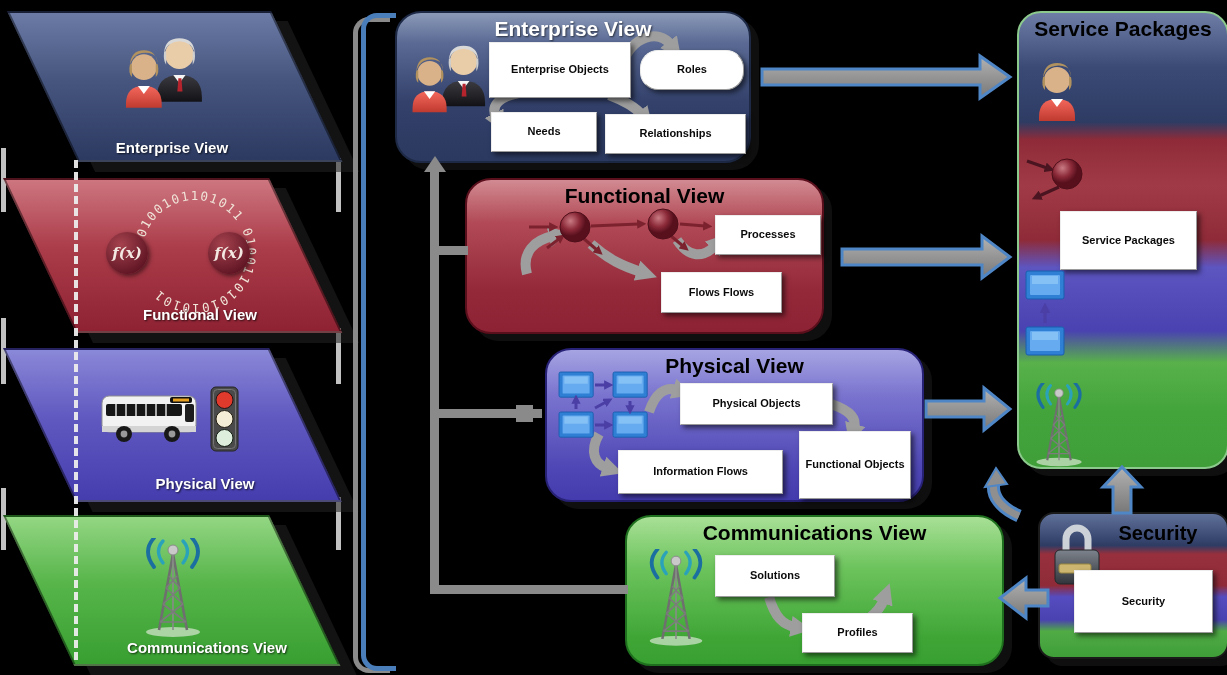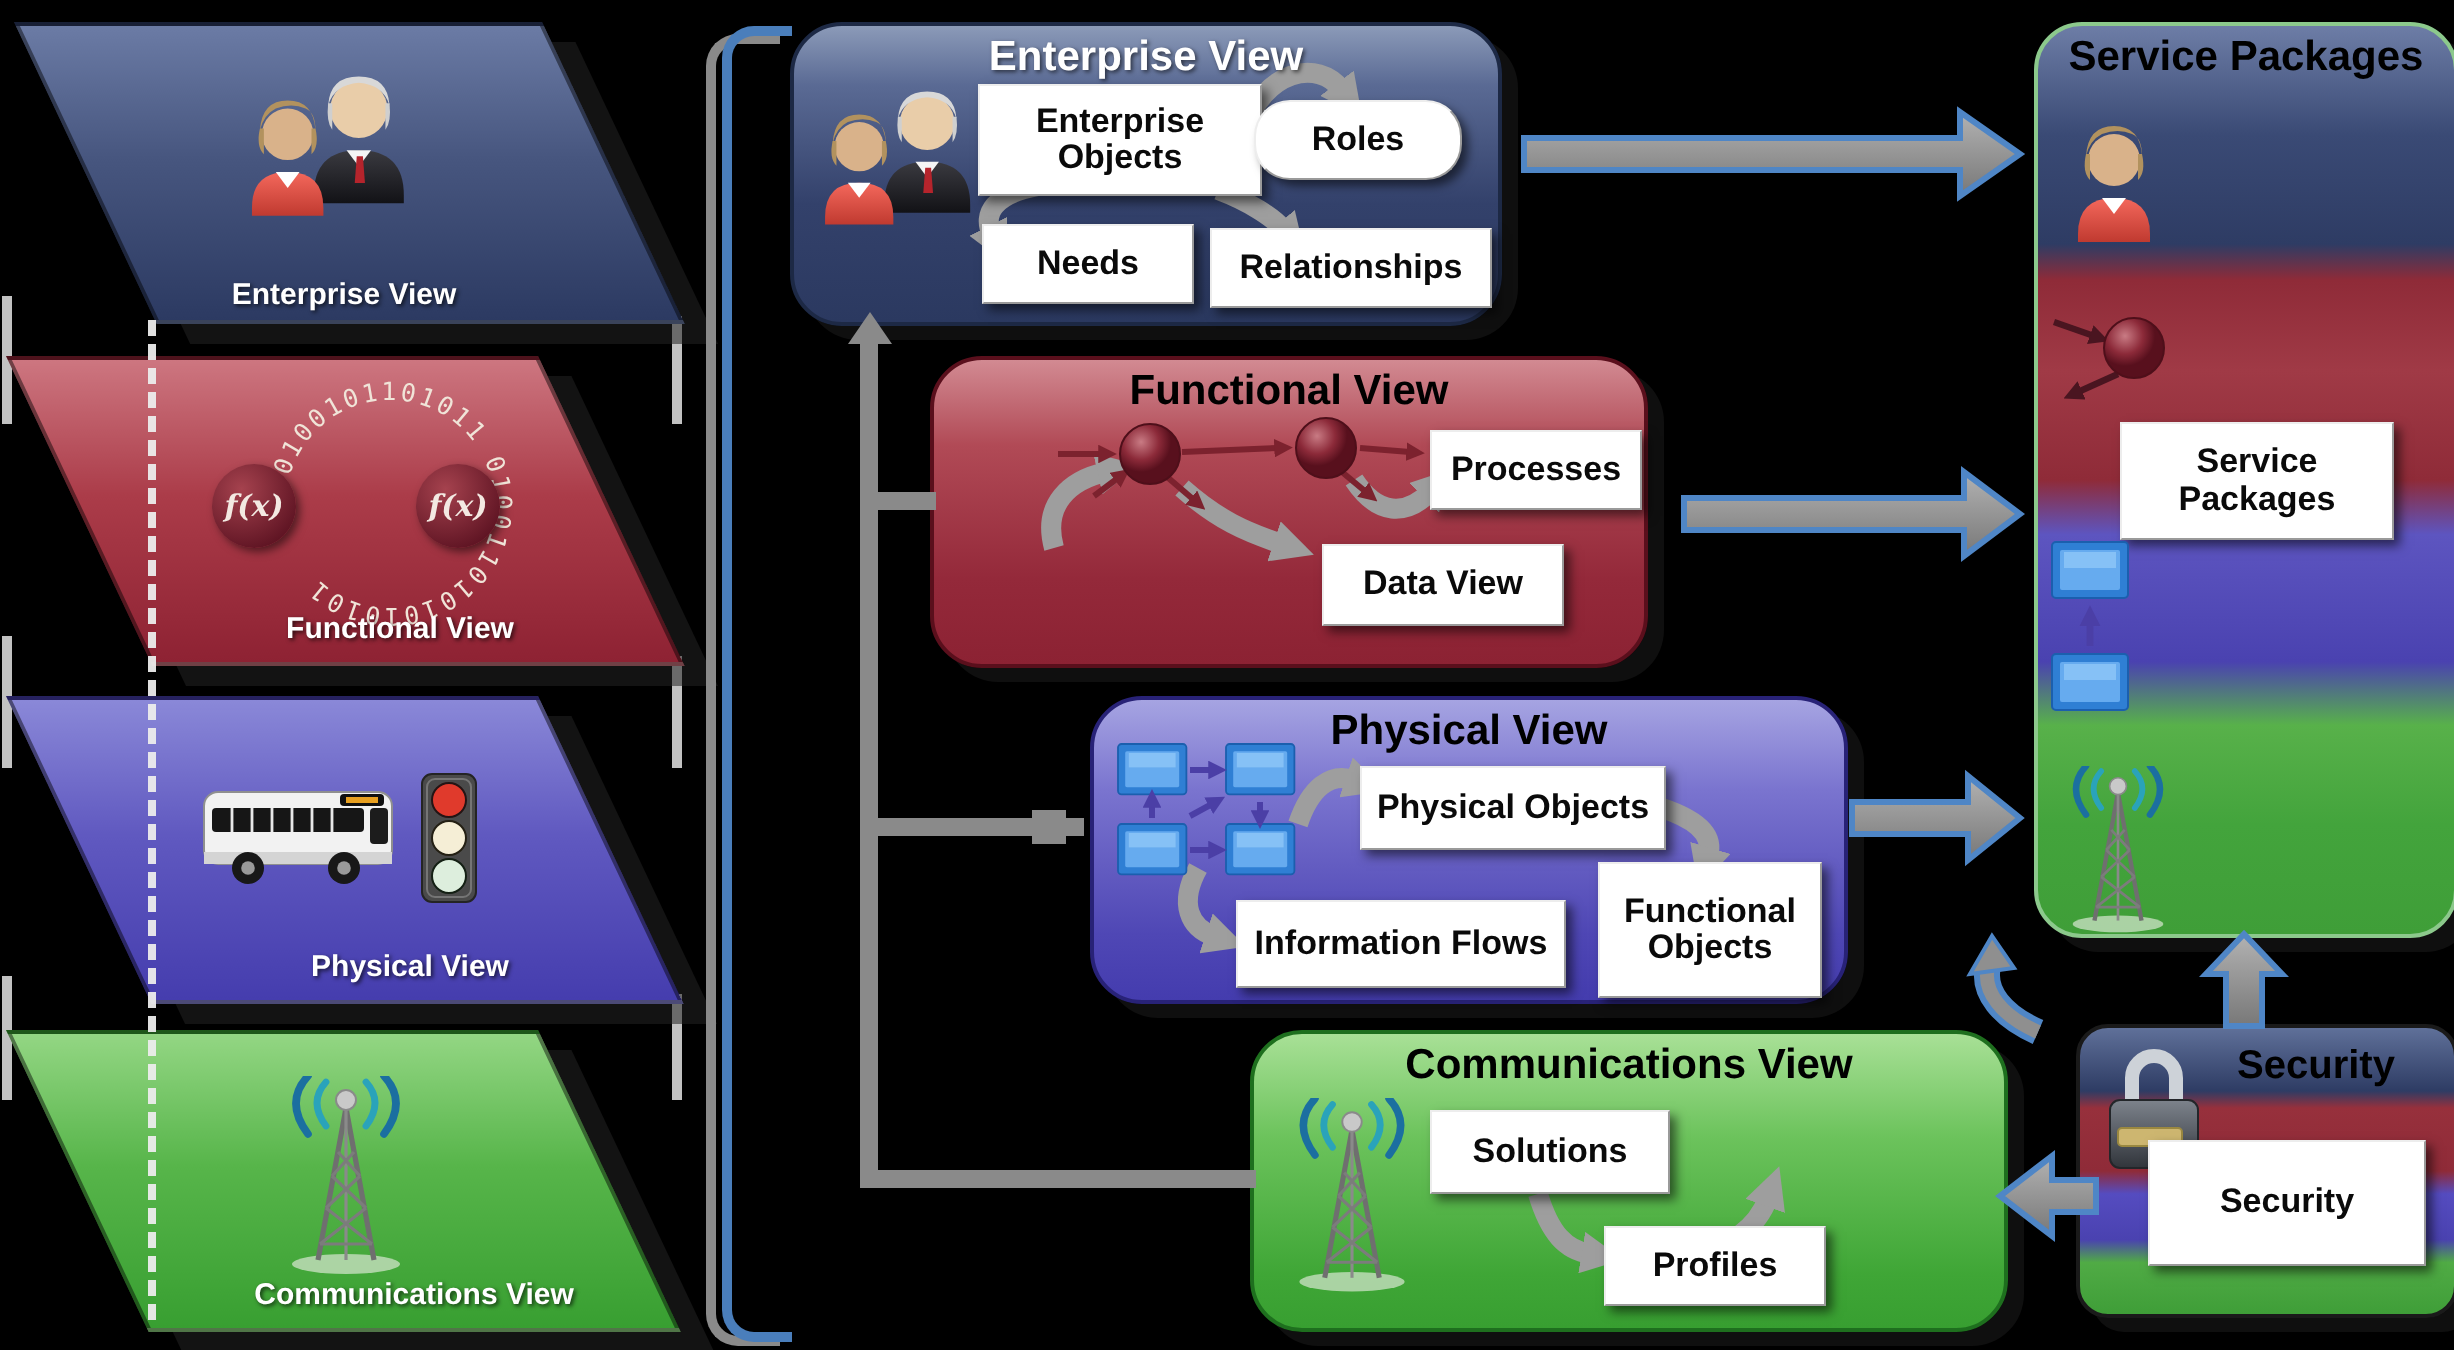--- a/index.html
+++ b/index.html
@@ -11,21 +11,21 @@
   .plabel{position:absolute;color:#fff;font-weight:bold;font-size:15px;white-space:nowrap;
           transform:translateX(-50%);text-shadow:1px 1px 2px rgba(0,0,0,.7);z-index:6;}
   .pillar{position:absolute;width:5px;background:#c2c2c2;z-index:0;}
   .vbox{position:absolute;border-radius:26px;box-shadow:8px 7px 0 rgba(30,30,30,.5);}
   .vtitle{position:absolute;top:4px;left:0;right:0;text-align:center;font-weight:bold;
           font-size:21px;color:#000;z-index:4;}
   .vtitle.light{color:#fff;text-shadow:1px 1px 2px rgba(0,0,0,.6);}
   .wbox{position:absolute;background:#fff;border:1px solid #9a9a9a;border-top-color:#ededed;
         border-left-color:#ededed;box-shadow:3px 3px 5px rgba(0,0,0,.55);
         display:flex;align-items:center;justify-content:center;text-align:center;
-        font-weight:bold;color:#0a0a0a;line-height:1.08;font-size:17px;z-index:5;}
+        font-weight:bold;color:#0a0a0a;line-height:1.08;font-size:11px;z-index:5;}
   .fx{position:absolute;width:42px;height:42px;border-radius:50%;z-index:6;
       background:radial-gradient(circle at 35% 30%,#a5424e,#5d1322 80%);
       color:#f3e9e2;font:italic bold 15px "DejaVu Serif",serif;
       display:flex;align-items:center;justify-content:center;box-shadow:2px 2px 4px rgba(0,0,0,.5);}
   .dash{position:absolute;border-left:4px dashed rgba(236,236,236,.95);z-index:5;}
   .tree{position:absolute;background:#8a8a8a;z-index:2;}
   .brk{position:absolute;border:5px solid #4a7ebb;border-right:none;
        border-radius:16px 0 0 16px;z-index:3;background:transparent;}
   .brk.shadow{border-color:#8a8a8a;z-index:2;}
   svg{display:block;}
@@ -197,21 +197,21 @@
     <div class="vtitle light">Enterprise View</div>
     <svg class="abs" style="left:0;top:0;z-index:3;" width="352" height="148">
       <path d="M 225,52 C 235,22 262,16 274,32" stroke="#9e9e9e" stroke-width="10" fill="none" marker-end="url(#mG)"></path>
       <path d="M 122,80 C 100,84 94,94 99,104" stroke="#9e9e9e" stroke-width="10" fill="none" marker-end="url(#mG)"></path>
       <path d="M 212,82 C 228,88 240,96 245,102" stroke="#9e9e9e" stroke-width="10" fill="none" marker-end="url(#mG)"></path>
     </svg>
     <svg class="icon" style="left:6px;top:24px;" width="86" height="80" viewBox="0 0 88 80">
         <use href="#gPair"></use>
       </svg>
     <div class="wbox" style="left:92px;top:29px;width:140px;height:54px;">Enterprise Objects</div>
-    <div class="wbox" style="left:230px;top:37px;width:102px;height:38px;border-radius:18px;">Roles</div>
+    <div class="wbox" style="left:243px;top:37px;width:102px;height:38px;border-radius:18px;">Roles</div>
     <div class="wbox" style="left:94px;top:99px;width:104px;height:38px;">Needs</div>
     <div class="wbox" style="left:208px;top:101px;width:139px;height:38px;">Relationships</div>
   </div>
 
   <div class="vbox" style="left:465px;top:178px;width:355px;height:152px;border:2px solid #5a0f1c;
        background:linear-gradient(180deg,#d28a92 0%,#b14a56 28%,#94293a 72%,#8c2233 100%);">
     <div class="vtitle">Functional View</div>
     <svg class="abs" style="left:0;top:0;z-index:3;" width="355" height="152">
       <path d="M 60,94 C 54,72 68,60 86,56" stroke="#9e9e9e" stroke-width="10" fill="none" marker-end="url(#mG)"></path>
       <path d="M 124,64 C 142,80 156,86 174,92" stroke="#9e9e9e" stroke-width="10" fill="none" marker-end="url(#mG)"></path>
@@ -219,21 +219,21 @@
       <path d="M 62,47 L 84,47" stroke="#7c222e" stroke-width="3" marker-end="url(#mM)"></path>
       <path d="M 124,46 L 172,44" stroke="#7c222e" stroke-width="3" marker-end="url(#mM)"></path>
       <path d="M 213,44 L 238,46" stroke="#7c222e" stroke-width="3" marker-end="url(#mM)"></path>
       <path d="M 116,58 L 130,70" stroke="#7c222e" stroke-width="3" marker-end="url(#mM)"></path>
       <path d="M 80,68 L 92,59" stroke="#7c222e" stroke-width="3" marker-end="url(#mM)"></path>
       <path d="M 204,56 L 216,66" stroke="#7c222e" stroke-width="3" marker-end="url(#mM)"></path>
       <circle cx="108" cy="47" r="15" fill="url(#gMaroon)" stroke="#4e0f1a"></circle>
       <circle cx="196" cy="44" r="15" fill="url(#gMaroon)" stroke="#4e0f1a"></circle>
     </svg>
     <div class="wbox" style="left:248px;top:35px;width:104px;height:38px;">Processes</div>
-    <div class="wbox" style="left:194px;top:92px;width:119px;height:39px;">Data View</div>
+    <div class="wbox" style="left:194px;top:92px;width:119px;height:39px;">Flows Flows</div>
   </div>
 
   <div class="vbox" style="left:545px;top:348px;width:375px;height:150px;border:2px solid #282277;
        background:linear-gradient(180deg,#a6a4e2 0%,#7a74cf 30%,#4f47b5 78%,#443cae 100%);">
     <div class="vtitle">Physical View</div>
     <svg class="abs" style="left:0;top:0;z-index:3;" width="375" height="150">
       <path d="M 102,62 C 108,44 118,36 130,40" stroke="#9e9e9e" stroke-width="10" fill="none" marker-end="url(#mG)"></path>
       <path d="M 52,84 C 42,102 48,114 60,118" stroke="#9e9e9e" stroke-width="10" fill="none" marker-end="url(#mG)"></path>
       <path d="M 284,54 C 302,60 310,68 307,78" stroke="#9e9e9e" stroke-width="10" fill="none" marker-end="url(#mG)"></path>
       <use href="#gBlueSq" transform="translate(12,22) scale(0.9)"></use>

